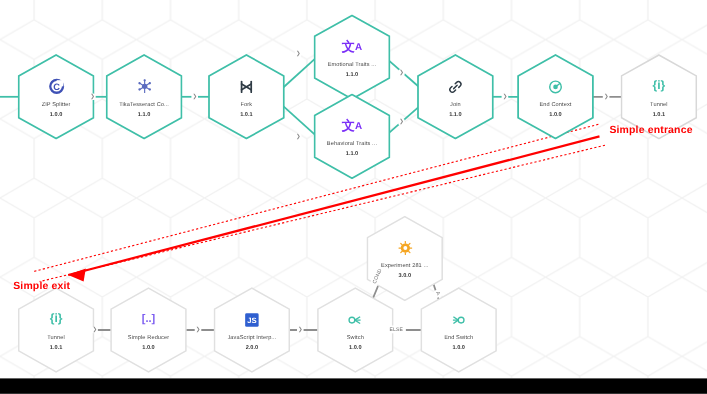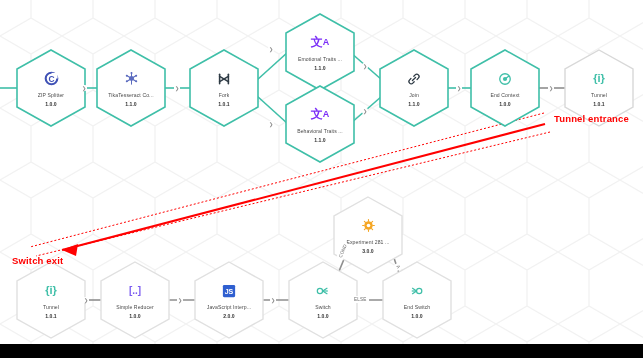--- a/index.html
+++ b/index.html
@@ -364,18 +364,18 @@
   <div class="arrowchip" style="left:548px;top:85px;">❯</div>
 
   <div class="arrowchip" style="left:83px;top:297px;">❯</div>
   <div class="arrowchip" style="left:177px;top:297px;">❯</div>
   <div class="arrowchip" style="left:270px;top:297px;">❯</div>
 
   <div class="edgelabel" style="left:352px;top:296px;">ELSE</div>
   <div class="edgelabel" style="left:336px;top:258px;transform:rotate(-67deg);transform-origin:left top;">COND</div>
   <div class="edgelabel" style="left:400px;top:262px;transform:rotate(65deg);transform-origin:left top;">A</div>
 
-  <div class="annot" style="left:554px;top:113px;">Tunnel entrance</div>
-  <div class="annot" style="left:12px;top:255px;">Switch exit</div>
+  <div class="annot" style="left:554px;top:113px;">Simple entrance</div>
+  <div class="annot" style="left:12px;top:255px;">Simple exit</div>
 
 </div>
 
 <div class="bottombar"></div>
 
 </body></html>

